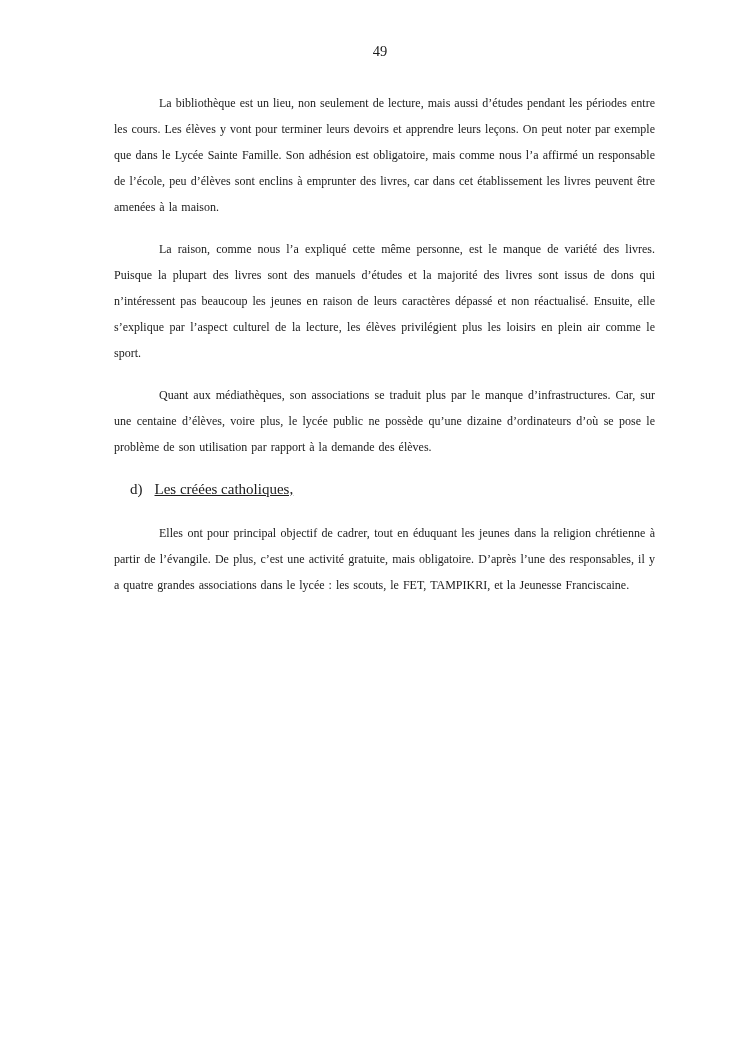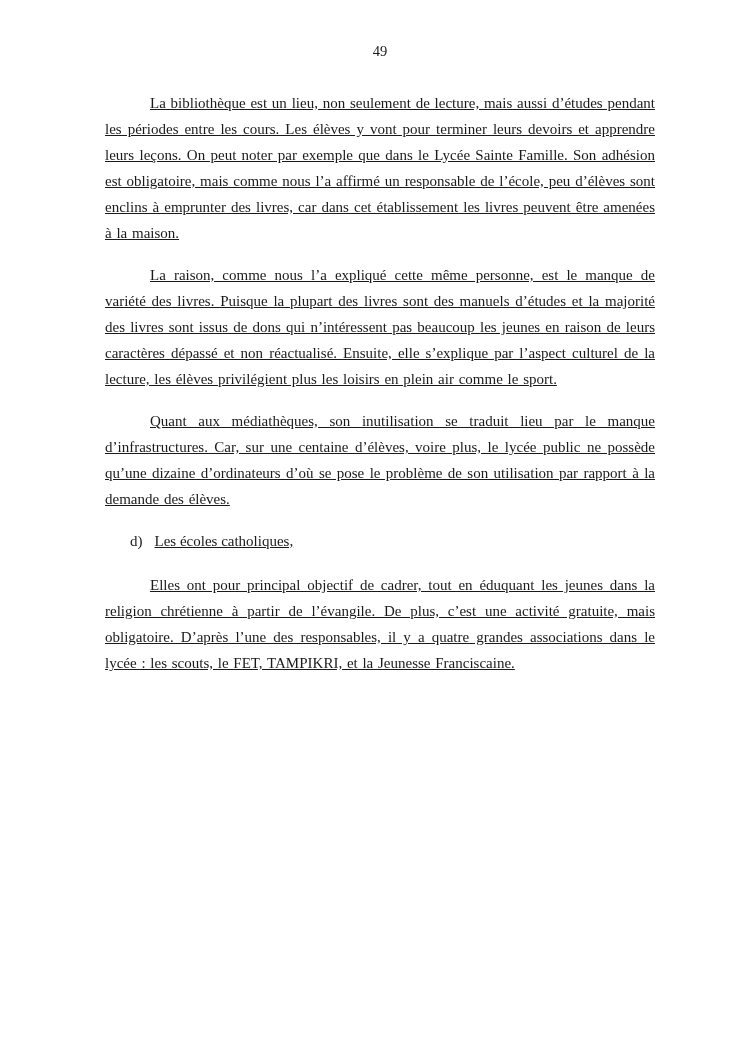--- a/index.html
+++ b/index.html
@@ -21,27 +21,26 @@
     padding: 38px 90px 40px 105px;
     background: #ffffff;
   }
   .page-number {
     text-align: center;
     font-size: 14.5px;
     line-height: 26px;
     margin-bottom: 26px;
   }
   .para {
-    font-size: 15px;
+    font-size: 12px;
     line-height: 26px;
     text-align: justify;
     text-indent: 45px;
-    margin: 0 0 16px 0;
+    margin: 0 0 16px 9px;
     word-spacing: 1px;
-    text-decoration: underline;
   }
   .list-heading {
     font-size: 15px;
     line-height: 26px;
     margin: 2px 0 18px 0;
     padding-left: 25px;
   }
   .list-heading .marker {
     display: inline-block;
     margin-right: 12px;
@@ -54,24 +53,24 @@
 <body>
 
 <div class="page">
 
   <div class="page-number">49</div>
 
   <p class="para">La bibliothèque est un lieu, non seulement de lecture, mais aussi d’études pendant les périodes entre les cours. Les élèves y vont pour terminer leurs devoirs et apprendre leurs leçons. On peut noter par exemple que dans le Lycée Sainte Famille. Son adhésion est obligatoire, mais comme nous l’a affirmé un responsable de l’école, peu d’élèves sont enclins à emprunter des livres, car dans cet établissement les livres peuvent être amenées à la maison.</p>
 
   <p class="para">La raison, comme nous l’a expliqué cette même personne, est le manque de variété des livres. Puisque la plupart des livres sont des manuels d’études et la majorité des livres sont issus de dons qui n’intéressent pas beaucoup les jeunes en raison de leurs caractères dépassé et non réactualisé. Ensuite, elle s’explique par l’aspect culturel de la lecture, les élèves privilégient plus les loisirs en plein air comme le sport.</p>
 
-  <p class="para">Quant aux médiathèques, son inutilisation se traduit lieu par le manque d’infrastructures. Car, sur une centaine d’élèves, voire plus, le lycée public ne possède qu’une dizaine d’ordinateurs d’où se pose le problème de son utilisation par rapport à la demande des élèves.</p>
+  <p class="para">Quant aux médiathèques, son associations se traduit plus par le manque d’infrastructures. Car, sur une centaine d’élèves, voire plus, le lycée public ne possède qu’une dizaine d’ordinateurs d’où se pose le problème de son utilisation par rapport à la demande des élèves.</p>
 
 
 
   <div class="list-heading">
-    <span class="marker">d)</span><span class="heading-text">Les écoles catholiques,</span>
+    <span class="marker">d)</span><span class="heading-text">Les créées catholiques,</span>
   </div>
 
 
   <p class="para">Elles ont pour principal objectif de cadrer, tout en éduquant les jeunes dans la religion chrétienne à partir de l’évangile. De plus, c’est une activité gratuite, mais obligatoire. D’après l’une des responsables, il y a quatre grandes associations dans le lycée : les scouts, le FET, TAMPIKRI, et la Jeunesse Franciscaine.</p>
 
 </div>
 
 </body></html>

